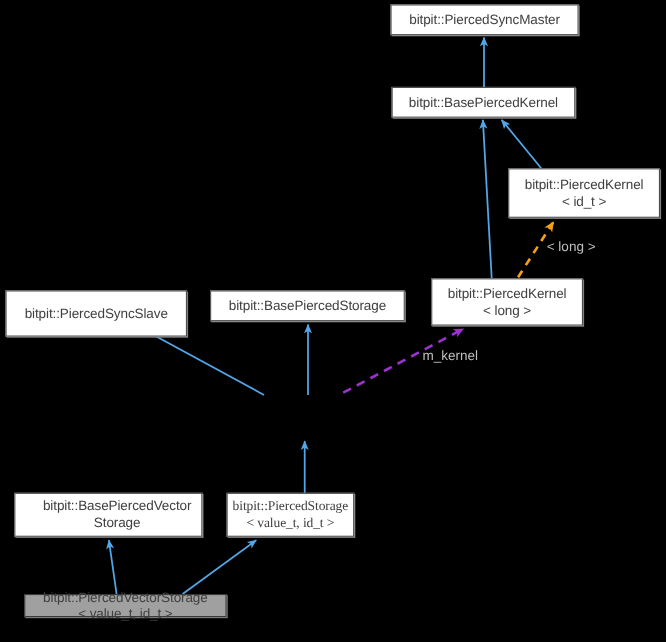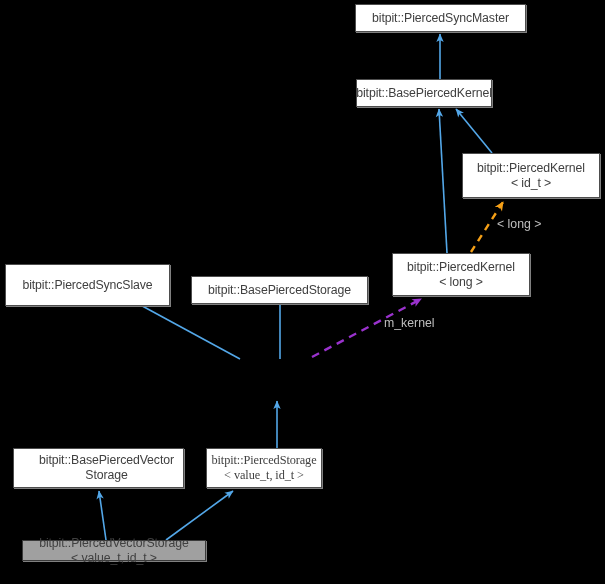--- a/index.html
+++ b/index.html
@@ -92,39 +92,39 @@
 
     <line x1="106" y1="540" x2="99" y2="491" stroke="#53a7e8" stroke-width="1.6" marker-end="url(#arrow-inherit)"></line>
 
     <line x1="166" y1="540" x2="233" y2="491" stroke="#53a7e8" stroke-width="1.6" marker-end="url(#arrow-inherit)"></line>
   </svg>
 
   <div class="node" style="left:355px; top:4px; width:171px; height:28px;">
     <span class="l1">bitpit::PiercedSyncMaster</span>
   </div>
 
-  <div class="node" style="left:356px; top:79px; width:136px; height:28px;">
+  <div class="node" style="left:356px; top:79px; width:167px; height:28px;">
     <span class="l1">bitpit::BasePiercedKernel</span>
   </div>
 
   <div class="node" style="left:462px; top:153px; width:138px; height:45px;">
     <span class="l1">bitpit::PiercedKernel</span>
     <span class="l2">&lt; id_t &gt;</span>
   </div>
 
   <div class="node" style="left:392px; top:253px; width:138px; height:43px;">
     <span class="l1">bitpit::PiercedKernel</span>
     <span class="l2">&lt; long &gt;</span>
   </div>
 
   <div class="node" style="left:5px; top:264px; width:165px; height:42px;">
     <span class="l1">bitpit::PiercedSyncSlave</span>
   </div>
 
-  <div class="node" style="left:191px; top:264px; width:177px; height:28px;margin-top:12px;">
+  <div class="node" style="left:191px; top:264px; width:177px; height:28px;">
     <span class="l1">bitpit::BasePiercedStorage</span>
   </div>
 
 
   <div class="node" style="left:13px; top:448px; width:171px; height:40px;padding-left:16px;">
     <span class="l1">bitpit::BasePiercedVector</span>
     <span class="l2">Storage</span>
   </div>
 
   <div class="node" style="left:206px; top:448px; width:116px; height:40px;font-family:Liberation Serif, serif;">

